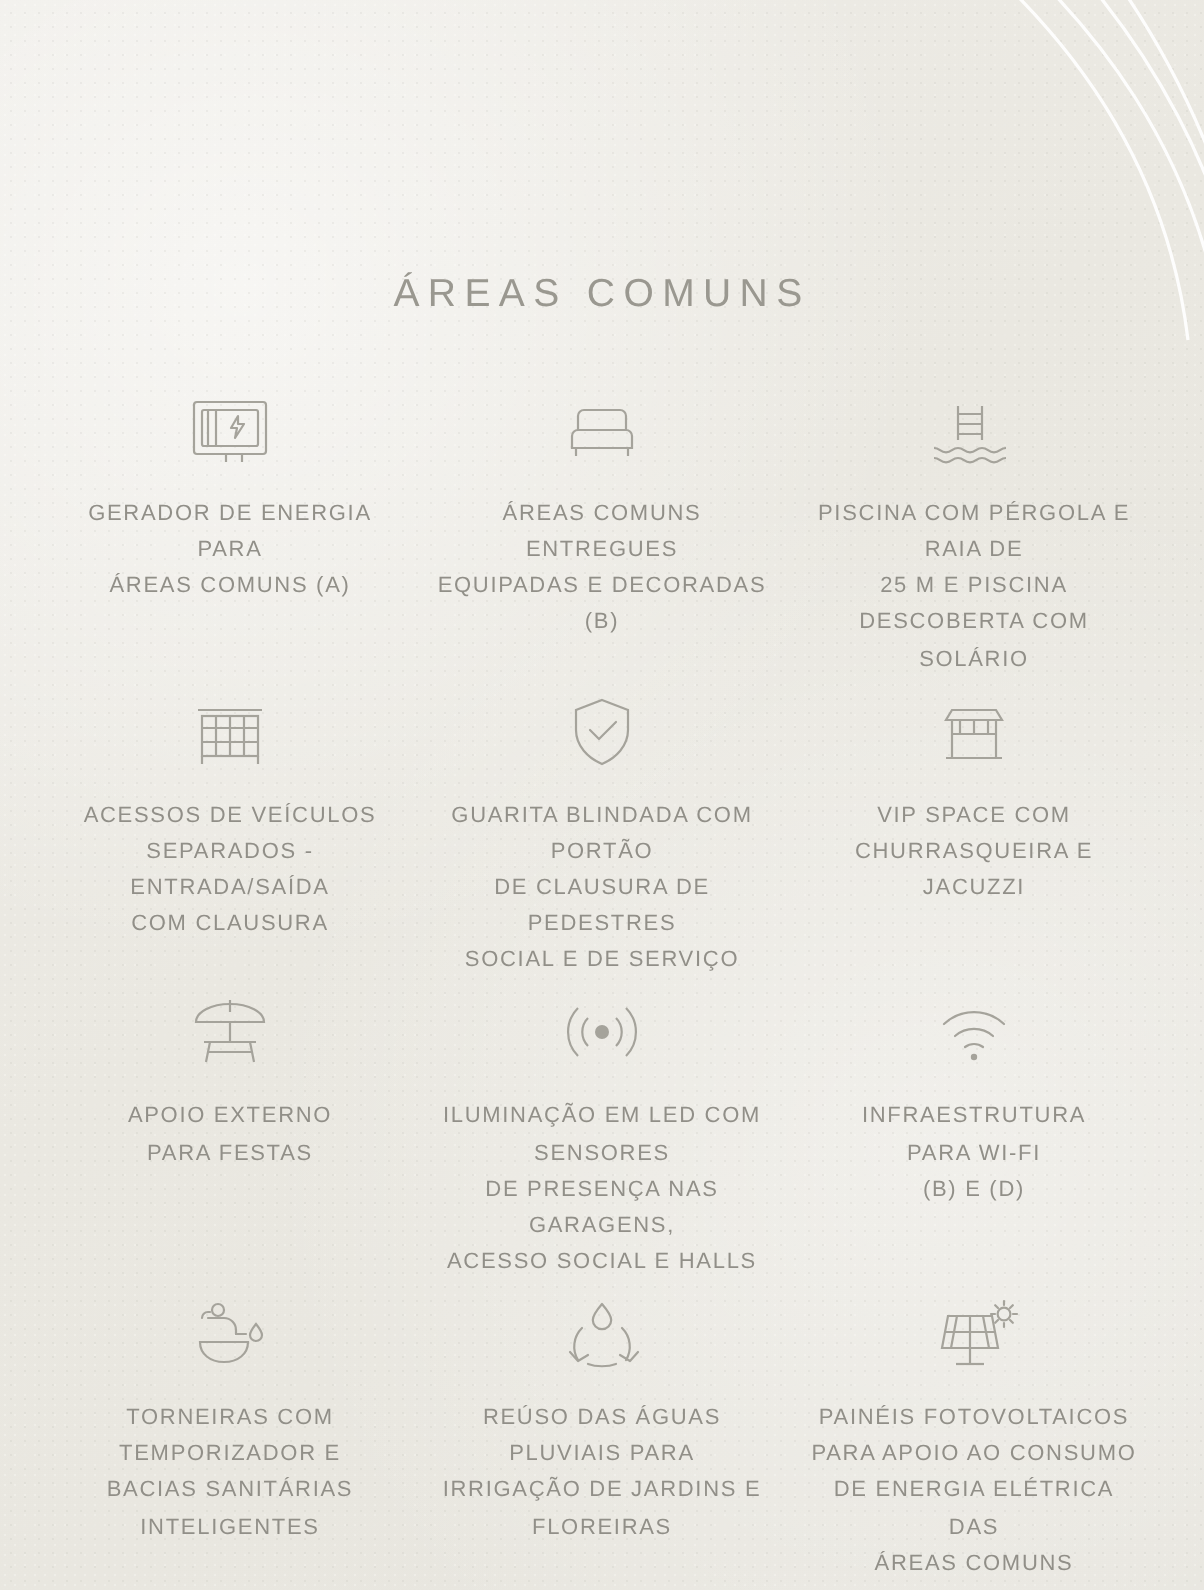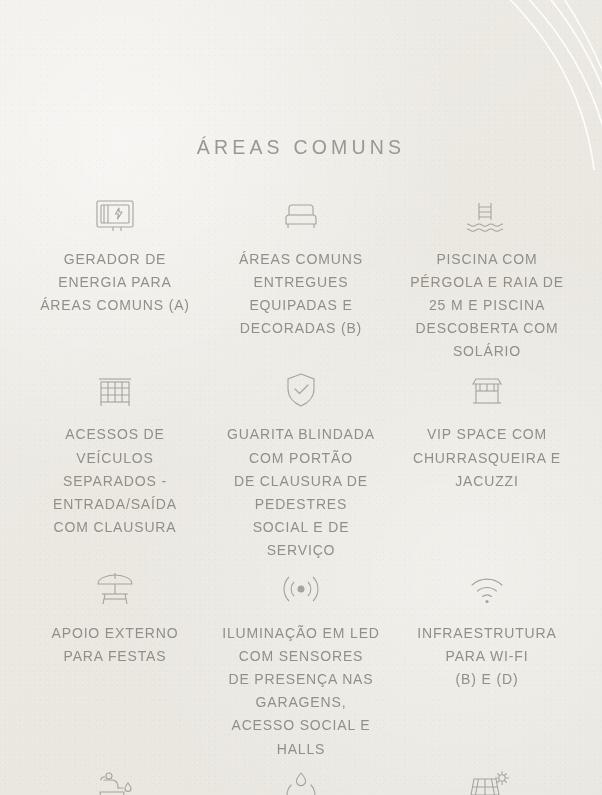--- a/index.html
+++ b/index.html
@@ -71,21 +71,21 @@
     align-items: center;
   }
   .cell .ico {
     height: 46px;
     display: flex;
     align-items: center;
     justify-content: center;
     margin-bottom: 10px;
   }
   .cell .cap {
-    font-size: 14px;
+    font-size: 11px;
     line-height: 1.65;
     letter-spacing: 0.85px;
     text-align: center;
     color: #918f88;
     text-transform: uppercase;
     white-space: pre-line;
   }
   svg { display: block; }
 </style>
 </head>

